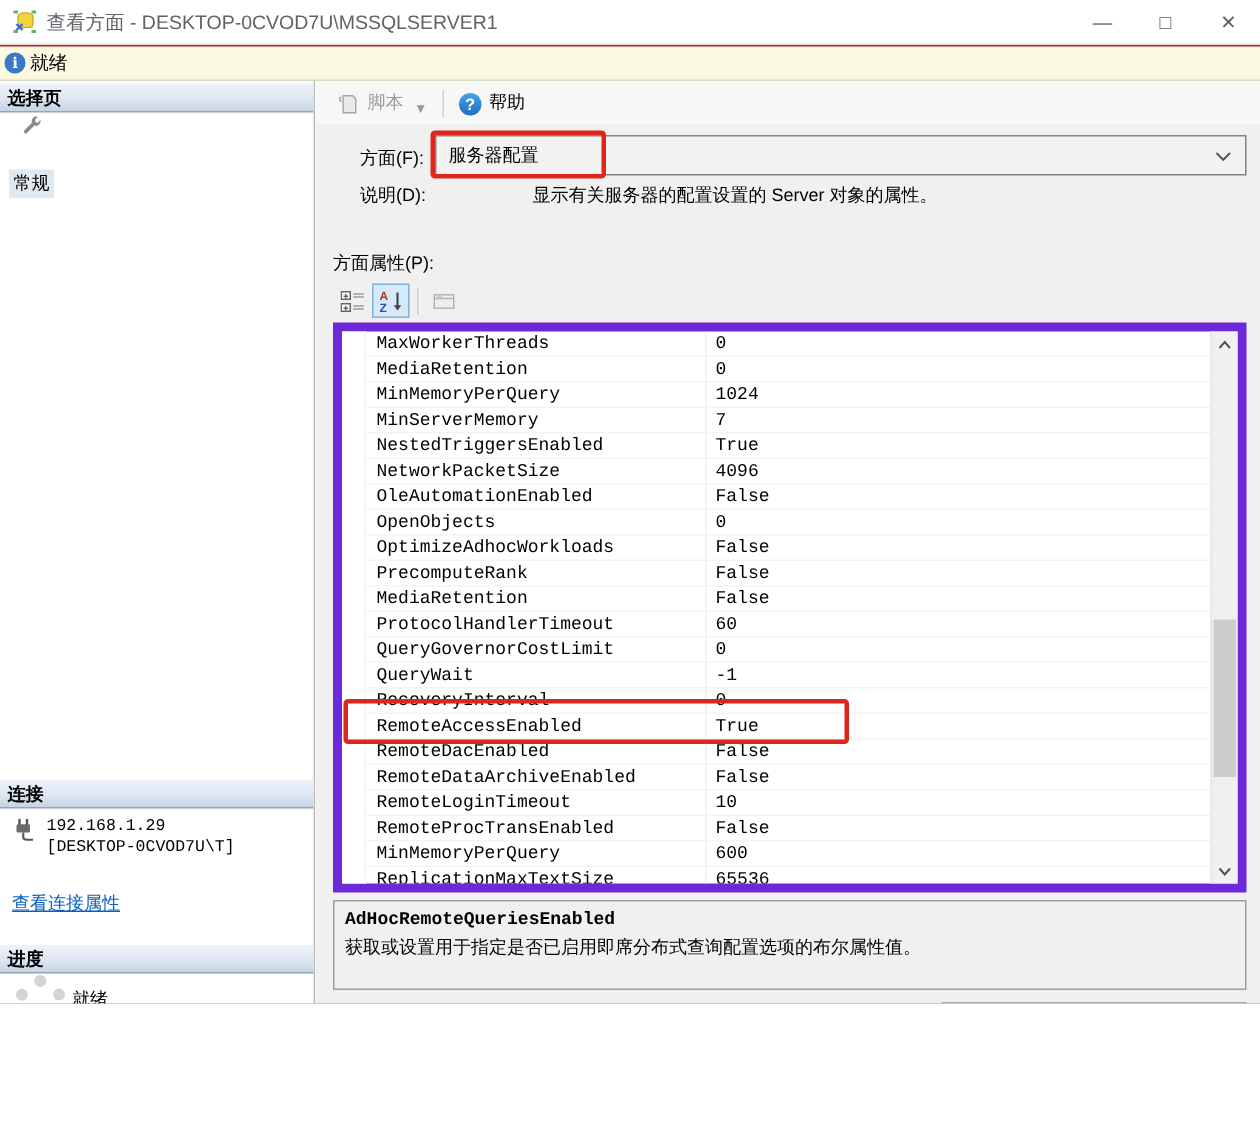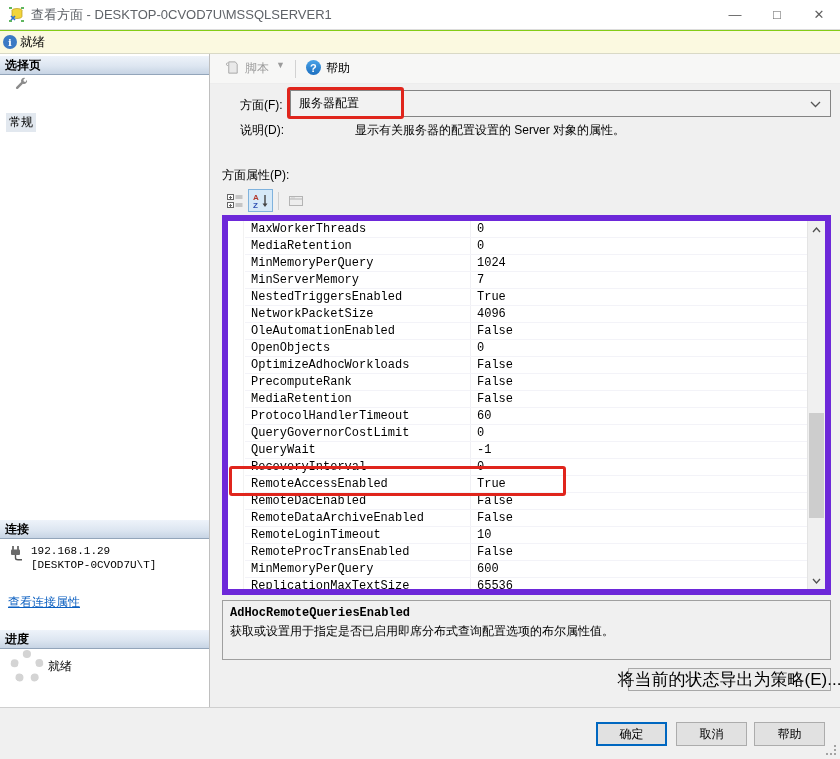--- a/index.html
+++ b/index.html
@@ -1,18 +1,18 @@
 <!DOCTYPE html>
 <html><head>
 <meta charset="utf-8">
 <style>
   * { margin:0; padding:0; box-sizing:border-box; }
   html,body { width:840px; height:759px; }
   body { font-family:"Liberation Sans","DejaVu Sans",sans-serif; font-size:12px; color:#000; background:#fff; }
-  .window { position:relative; width:840px; height:759px; background:#84cc16; overflow:hidden; }
+  .window { position:relative; width:840px; height:669px; background:#b91c1c; overflow:hidden; }
 
   
   .titlebar { position:absolute; left:0; top:0; width:840px; height:30px; background:#fff; border-bottom:1px solid #dcdcdc; display:flex; align-items:center; padding-left:8px; }
   .titlebar .app-icon { width:17px; height:17px; margin-right:6px; flex:0 0 auto; }
   .titlebar .title { color:#5f6368; font-size:13px; flex:1 1 auto; white-space:nowrap; overflow:hidden; }
   .win-controls { display:flex; height:30px; }
   .win-btn { width:42px; height:30px; display:flex; align-items:center; justify-content:center; color:#606060; font-size:13px; }
 
   
   .statusbar { position:absolute; left:0; top:31px; width:840px; height:23px; background:#fbf9e0; border-bottom:1px solid #d9d9c6; display:flex; align-items:center; padding-left:3px; }
@@ -27,21 +27,21 @@
   .page-item .lbl { background:#e2e8ef; padding:1px 3px; }
   .conn-row { position:absolute; left:8px; top:490px; display:flex; gap:7px; font-family:"Liberation Mono","DejaVu Sans Mono",monospace; font-size:11px; line-height:14px; }
   .conn-row svg { margin-top:1px; }
   .view-conn-link { position:absolute; left:8px; top:540px; color:#0b5fc0; text-decoration:underline; cursor:pointer; }
   .spinner { position:absolute; left:10px; top:596px; width:34px; height:34px; border:8px dotted #d4d4d4; border-radius:50%; }
   .prog-txt { position:absolute; left:48px; top:604px; }
 
   
   .main { position:absolute; left:210px; top:54px; width:630px; height:653px; background:#f0f0f0; }
   .toolbar { position:absolute; left:0; top:0; right:0; height:30px; background:#f7f7f6; border-bottom:1px solid #ededed; display:flex; align-items:center; padding-left:12px; }
-  .tool-btn { display:flex; align-items:flex-start; gap:5px; padding:2px 3px; }
+  .tool-btn { display:flex; align-items:flex-end; gap:5px; padding:2px 3px; }
   .tool-btn.disabled { color:#9b9b9b; }
   .dd-arrow { color:#9b9b9b; font-size:9px; margin-left:2px; }
   .tool-sep { width:1px; height:18px; background:#d2d2d2; margin:0 7px; }
   .help-circle { width:15px; height:15px; border-radius:50%; background:linear-gradient(180deg,#4aa3e8,#1c6fc0); color:#fff; font:bold 11px "Liberation Sans",sans-serif; display:flex; align-items:center; justify-content:center; }
 
   .form-label { position:absolute; white-space:nowrap; }
   .lbl-facet { left:30px; top:43px; }
   .lbl-desc  { left:30px; top:68px; }
   .facet-desc { position:absolute; left:145px; top:68px; white-space:nowrap; }
   .lbl-props { left:12px; top:113px; }

